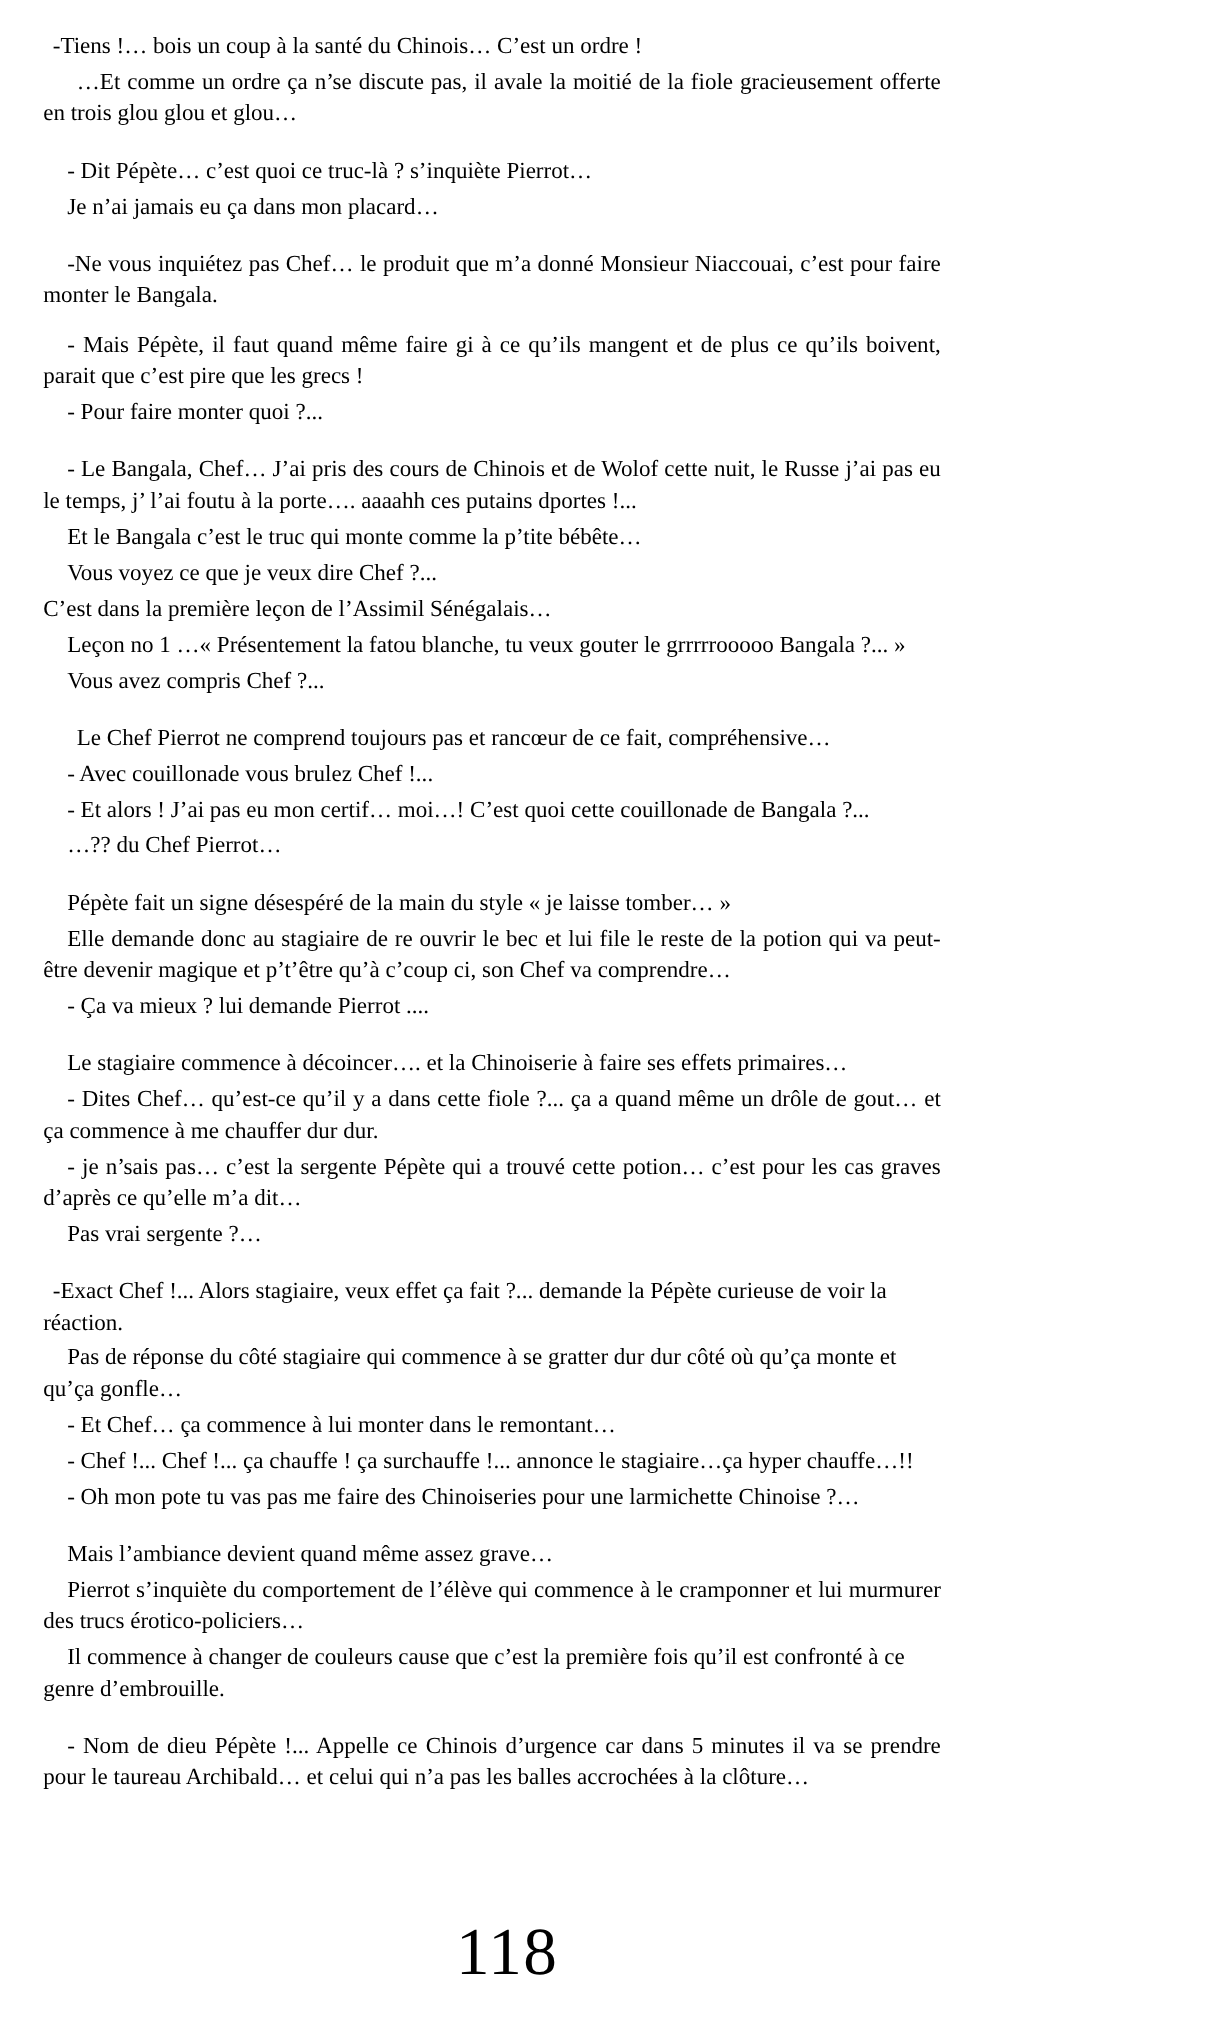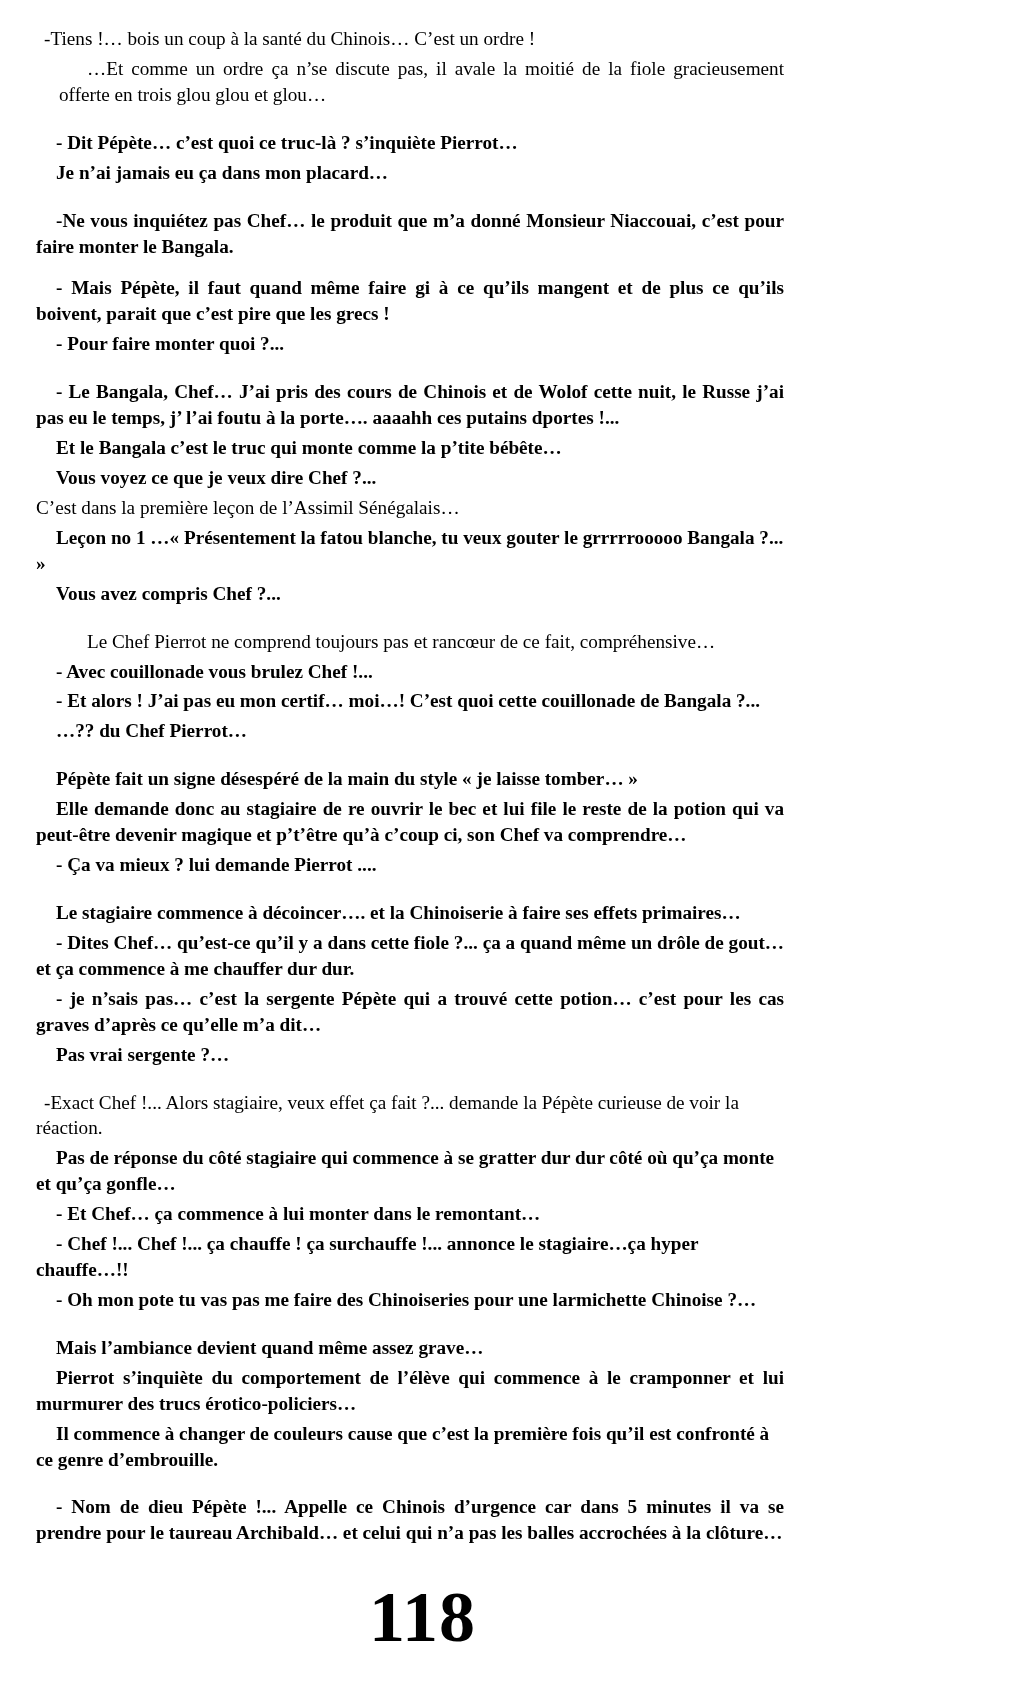--- a/index.html
+++ b/index.html
@@ -23,35 +23,35 @@
     text-align: justify;
     text-justify: inter-word;
   }
   .para {
     margin: 0;
     text-align: justify;
   }
   
   .ind-0 { text-indent: 0; }
   .ind-sm { text-indent: 8px; }
-  .ind-md { text-indent: 20px; font-weight: bold; }
-  .ind-lg { text-indent: 28px; margin-left: 23px; }
+  .ind-md { text-indent: 20px; }
+  .ind-lg { text-indent: 28px; }
   .gap-sm { margin-top: 4px; }
   .gap-md { margin-top: 16px; }
   .gap-lg { margin-top: 22px; }
   .nojust { text-align: left; }
   .page-number {
     position: absolute;
     left: 0;
     right: 0;
     bottom: 40px;
     text-align: center;
     font-family: "Liberation Serif", "DejaVu Serif", serif;
-    font-weight: bold;
-    font-size: 72px;
+    font-weight: normal;
+    font-size: 56px;
     letter-spacing: 1px;
   }
 </style>
 </head>
 <body>
 
 <div class="page">
   <div class="body-text" id="body-text">
       <p class="para ind-sm nojust">-Tiens !… bois un coup à la santé du Chinois… C’est un ordre !</p>
       <p class="para ind-lg gap-sm">…Et comme un ordre ça n’se discute pas, il avale la moitié de la fiole gracieusement offerte  en trois glou glou et glou…</p>

